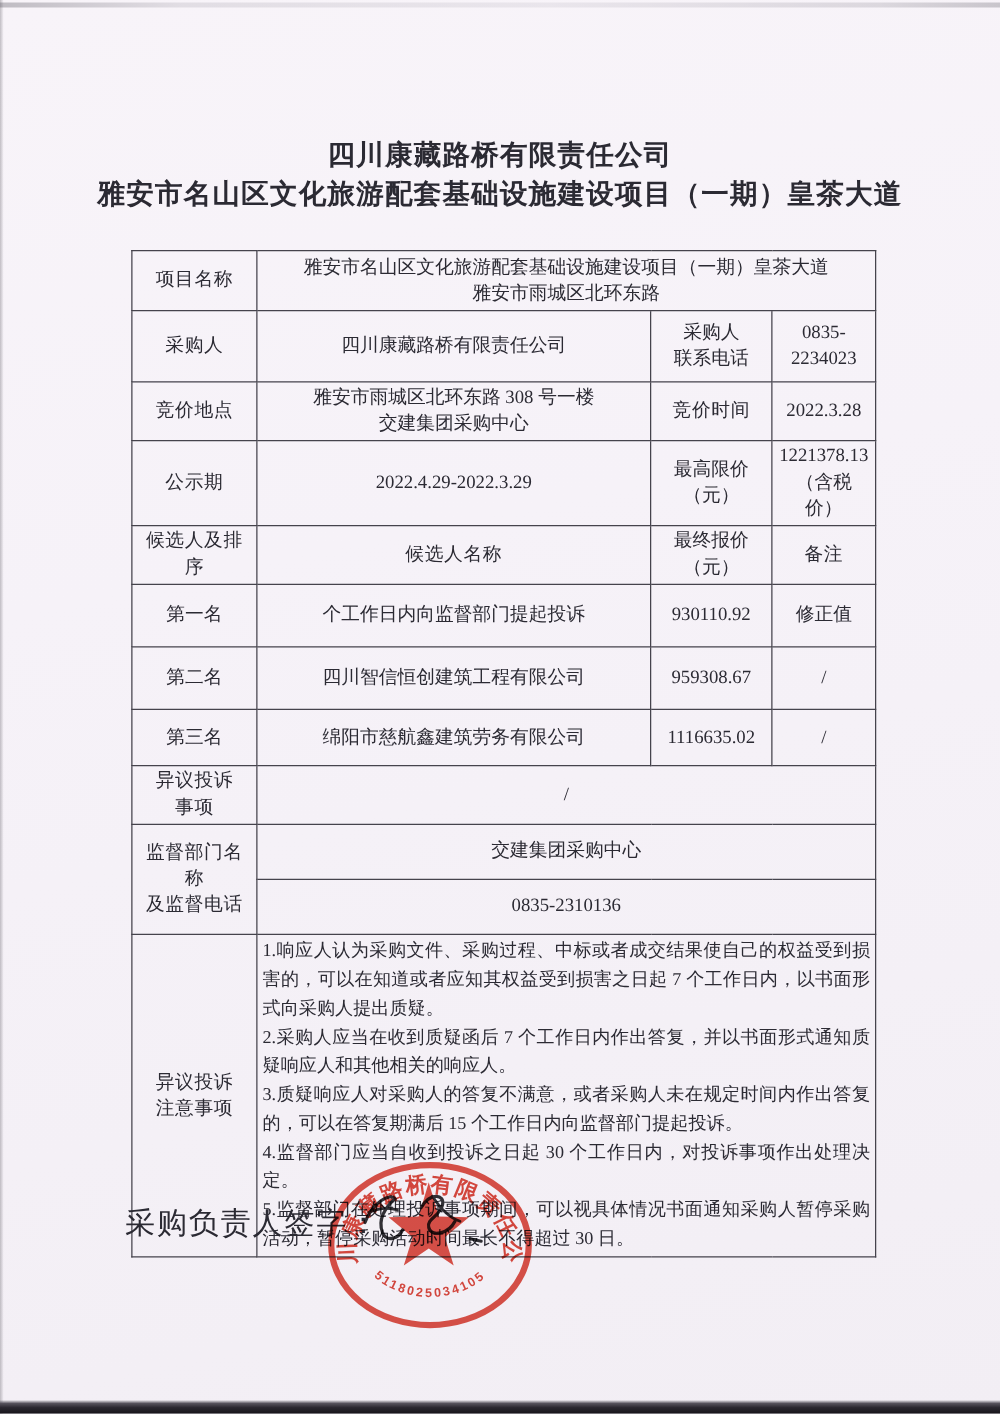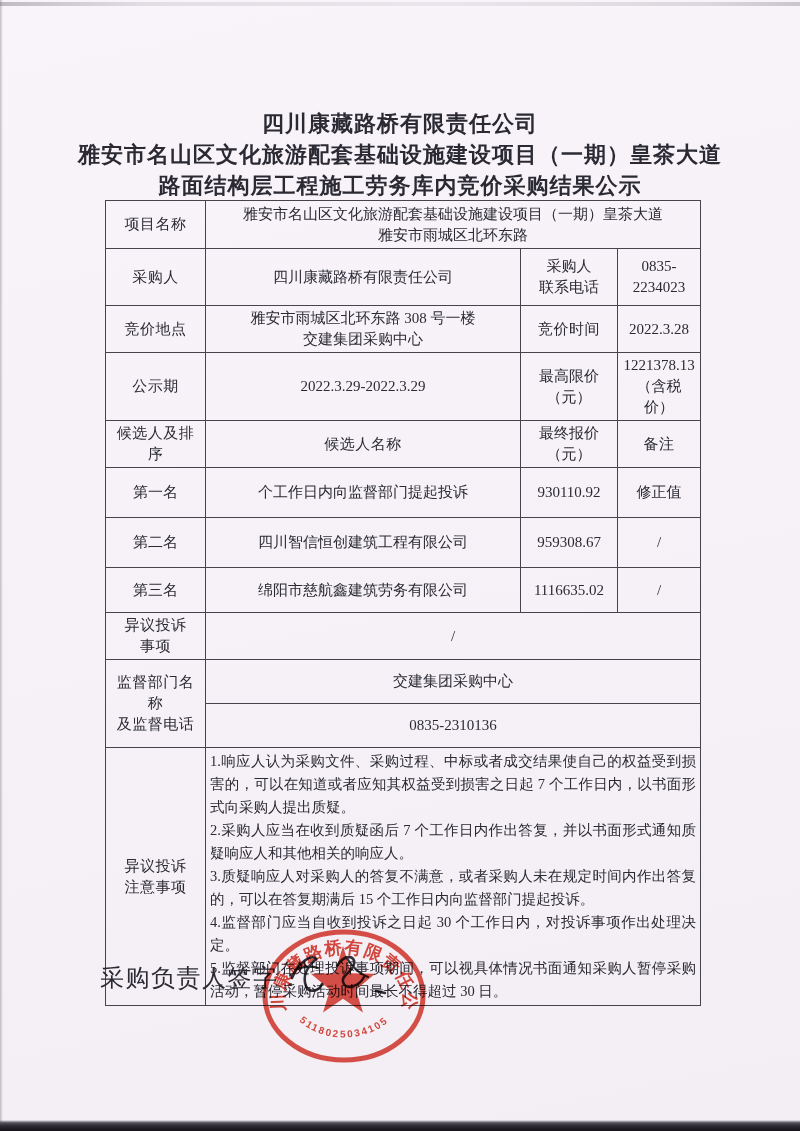--- a/index.html
+++ b/index.html
@@ -67,21 +67,20 @@
 </head>
 <body>
 
 <div class="paper"></div>
 <div class="scan-edge-top"></div>
 <div class="scan-edge-left"></div>
 
 <div class="title-block">
   <div class="title-line">四川康藏路桥有限责任公司</div>
   <div class="title-line">雅安市名山区文化旅游配套基础设施建设项目（一期）皇茶大道</div>
-  <div class="title-line">路面结构层工程施工劳务库内竞价采购结果公示</div>
 </div>
 
 <table class="doc-table">
   <colgroup>
     <col style="width:100px">
       <col style="width:315px">
       <col style="width:97px">
       <col style="width:83px">
   </colgroup>
   <tbody>
@@ -105,21 +104,21 @@
       <td class="lbl">竞价地点</td>
       <td class="two-line">
         <div>雅安市雨城区北环东路 308 号一楼</div>
         <div>交建集团采购中心</div>
       </td>
       <td class="lbl">竞价时间</td>
       <td>2022.3.28</td>
     </tr>
     <tr style="height:46px">
       <td class="lbl">公示期</td>
-      <td>2022.3.29-2022.3.29</td>
+      <td>2022.4.29-2022.3.29</td>
       <td class="two-line">
         <div>最高限价</div>
         <div>（元）</div>
       </td>
       <td class="two-line">
         <div>1221378.13</div>
         <div>（含税价）</div>
       </td>
     </tr>
     <tr style="height:44px">

